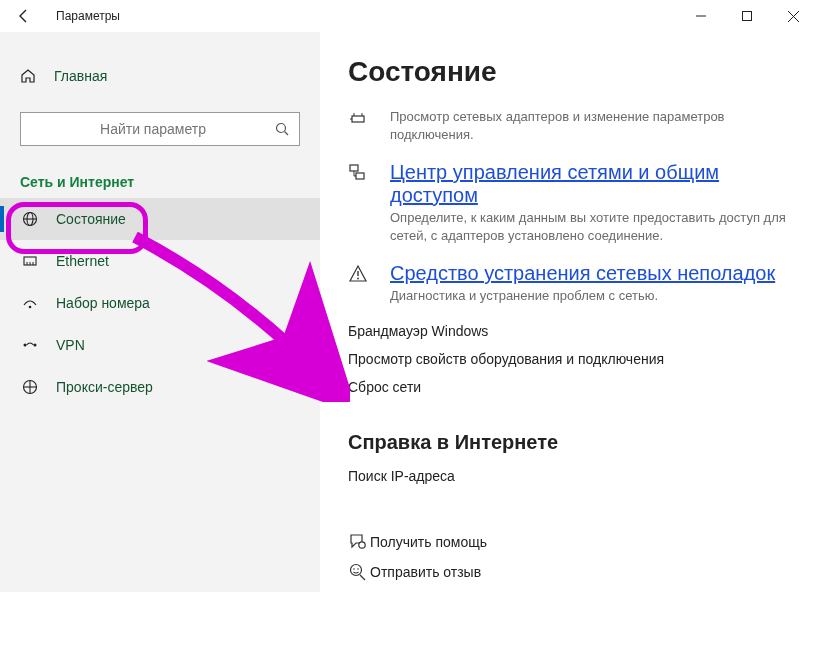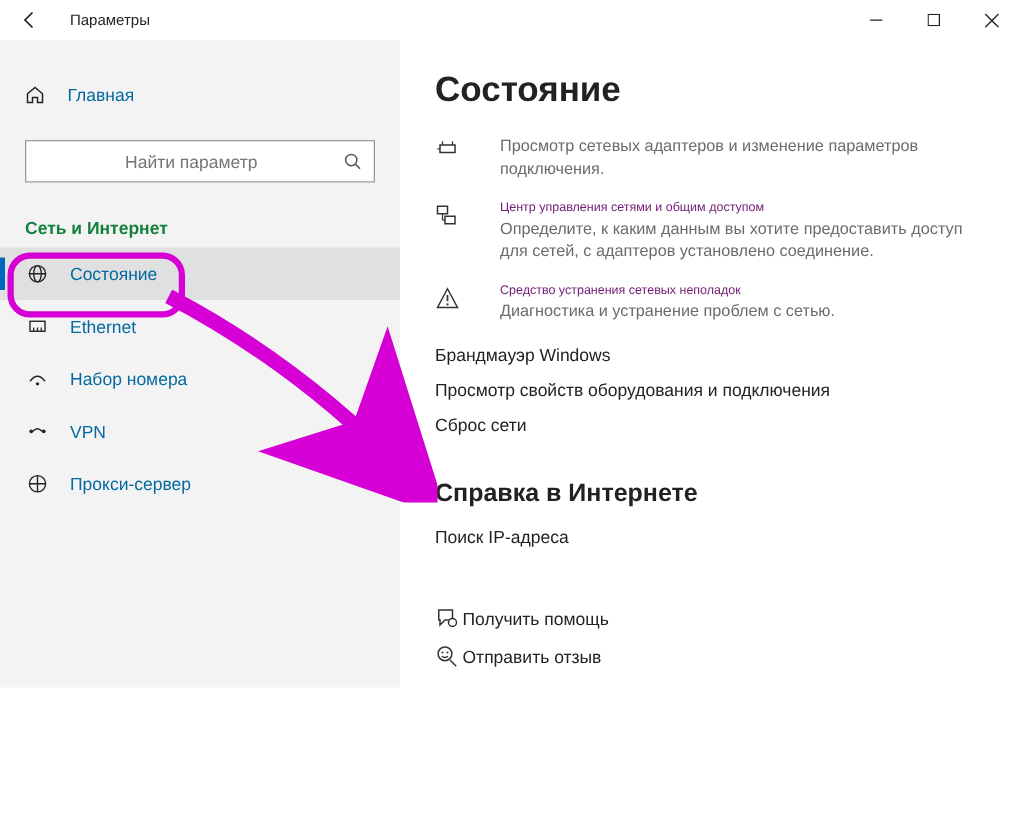--- a/index.html
+++ b/index.html
@@ -9,40 +9,40 @@
   .titlebar { height: 32px; display: flex; align-items: center; }
   .titlebar .back { width: 48px; height: 32px; display: flex; align-items: center; justify-content: center; font-size: 16px; color: #222; cursor: pointer; }
   .titlebar .title { font-size: 12px; color: #222; padding-left: 8px; }
   .titlebar .spacer { flex: 1; }
   .titlebar .wbtn { width: 46px; height: 32px; display: flex; align-items: center; justify-content: center; color: #222; cursor: pointer; }
 
   .body { flex: 1; display: flex; position: relative; }
   .sidebar { width: 320px; background: #f3f3f3; padding-top: 24px; }
   .home { display: flex; align-items: center; height: 40px; padding-left: 20px; gap: 16px; cursor: pointer; }
   .home .icon { width: 18px; }
-  .home .label, .nav-item .label { font-size: 14px; color: #0369a1; }
+  .home .label, .nav-item .label { font-size: 14px; color: #14532d; }
 
   .searchbox { margin: 16px 20px 0 20px; height: 34px; border: 1px solid #999; background: #fff; display: flex; align-items: center; padding: 0 10px; }
   .searchbox input { flex: 1; border: none; outline: none; font-size: 14px; background: transparent; text-align: center; }
   .searchbox .sicn { color: #666; font-size: 14px; }
 
   .section-title { font-size: 14px; font-weight: 600; color: #15803d; padding: 28px 20px 8px 20px; }
 
   .nav-item { display: flex; align-items: center; height: 42px; padding-left: 22px; gap: 16px; cursor: pointer; position: relative; }
   .nav-item .icon { width: 18px; display: flex; align-items: center; justify-content: flex-start; }
   .nav-item.selected { background: #e0e0e0; }
   .nav-item.selected::before { content: ""; position: absolute; left: 0; top: 8px; bottom: 8px; width: 4px; background: #0067c0; }
 
   .content { flex: 1; padding: 24px 24px 0 28px; overflow: hidden; }
   .page-title { font-size: 28px; font-weight: 600; color: #222; margin-bottom: 18px; }
 
-  .option { display: flex; gap: 30px; margin-bottom: 18px; }
+  .option { display: flex; gap: 20px; margin-bottom: 18px; }
   .option .oicon { width: 22px; padding-top: 2px; color: #333; }
   .option .otext { flex: 1; }
-  .option .otitle { font-size: 10px; color: #701a75; }
+  .option .otitle { font-size: 20px; color: #1d4ed8; text-decoration: underline; }
   .option .odesc { font-size: 13px; color: #6b6b6b; margin-top: 2px; line-height: 1.35; }
 
   .linkline { font-size: 14px; color: #222; margin: 12px 0 12px 0; cursor: pointer; }
 
   .subheader { font-size: 20px; font-weight: 600; color: #222; margin-top: 36px; margin-bottom: 14px; }
 
   .footer-item { display: flex; align-items: center; margin: 10px 0; cursor: pointer; }
   .footer-item .ficon { width: 22px; color: #333; }
   .footer-item .ftext { font-size: 14px; color: #222; }
 

